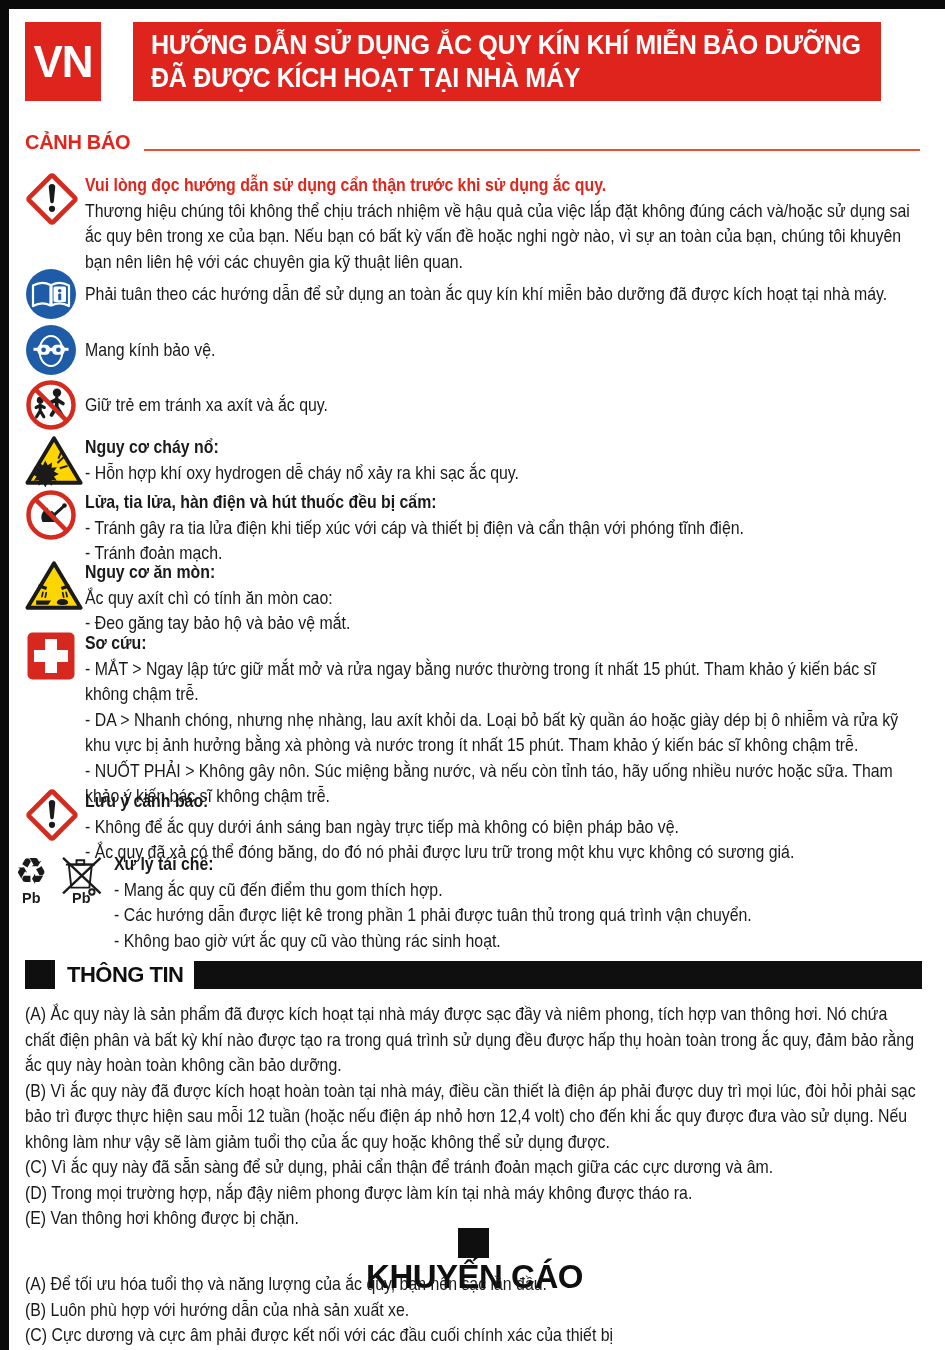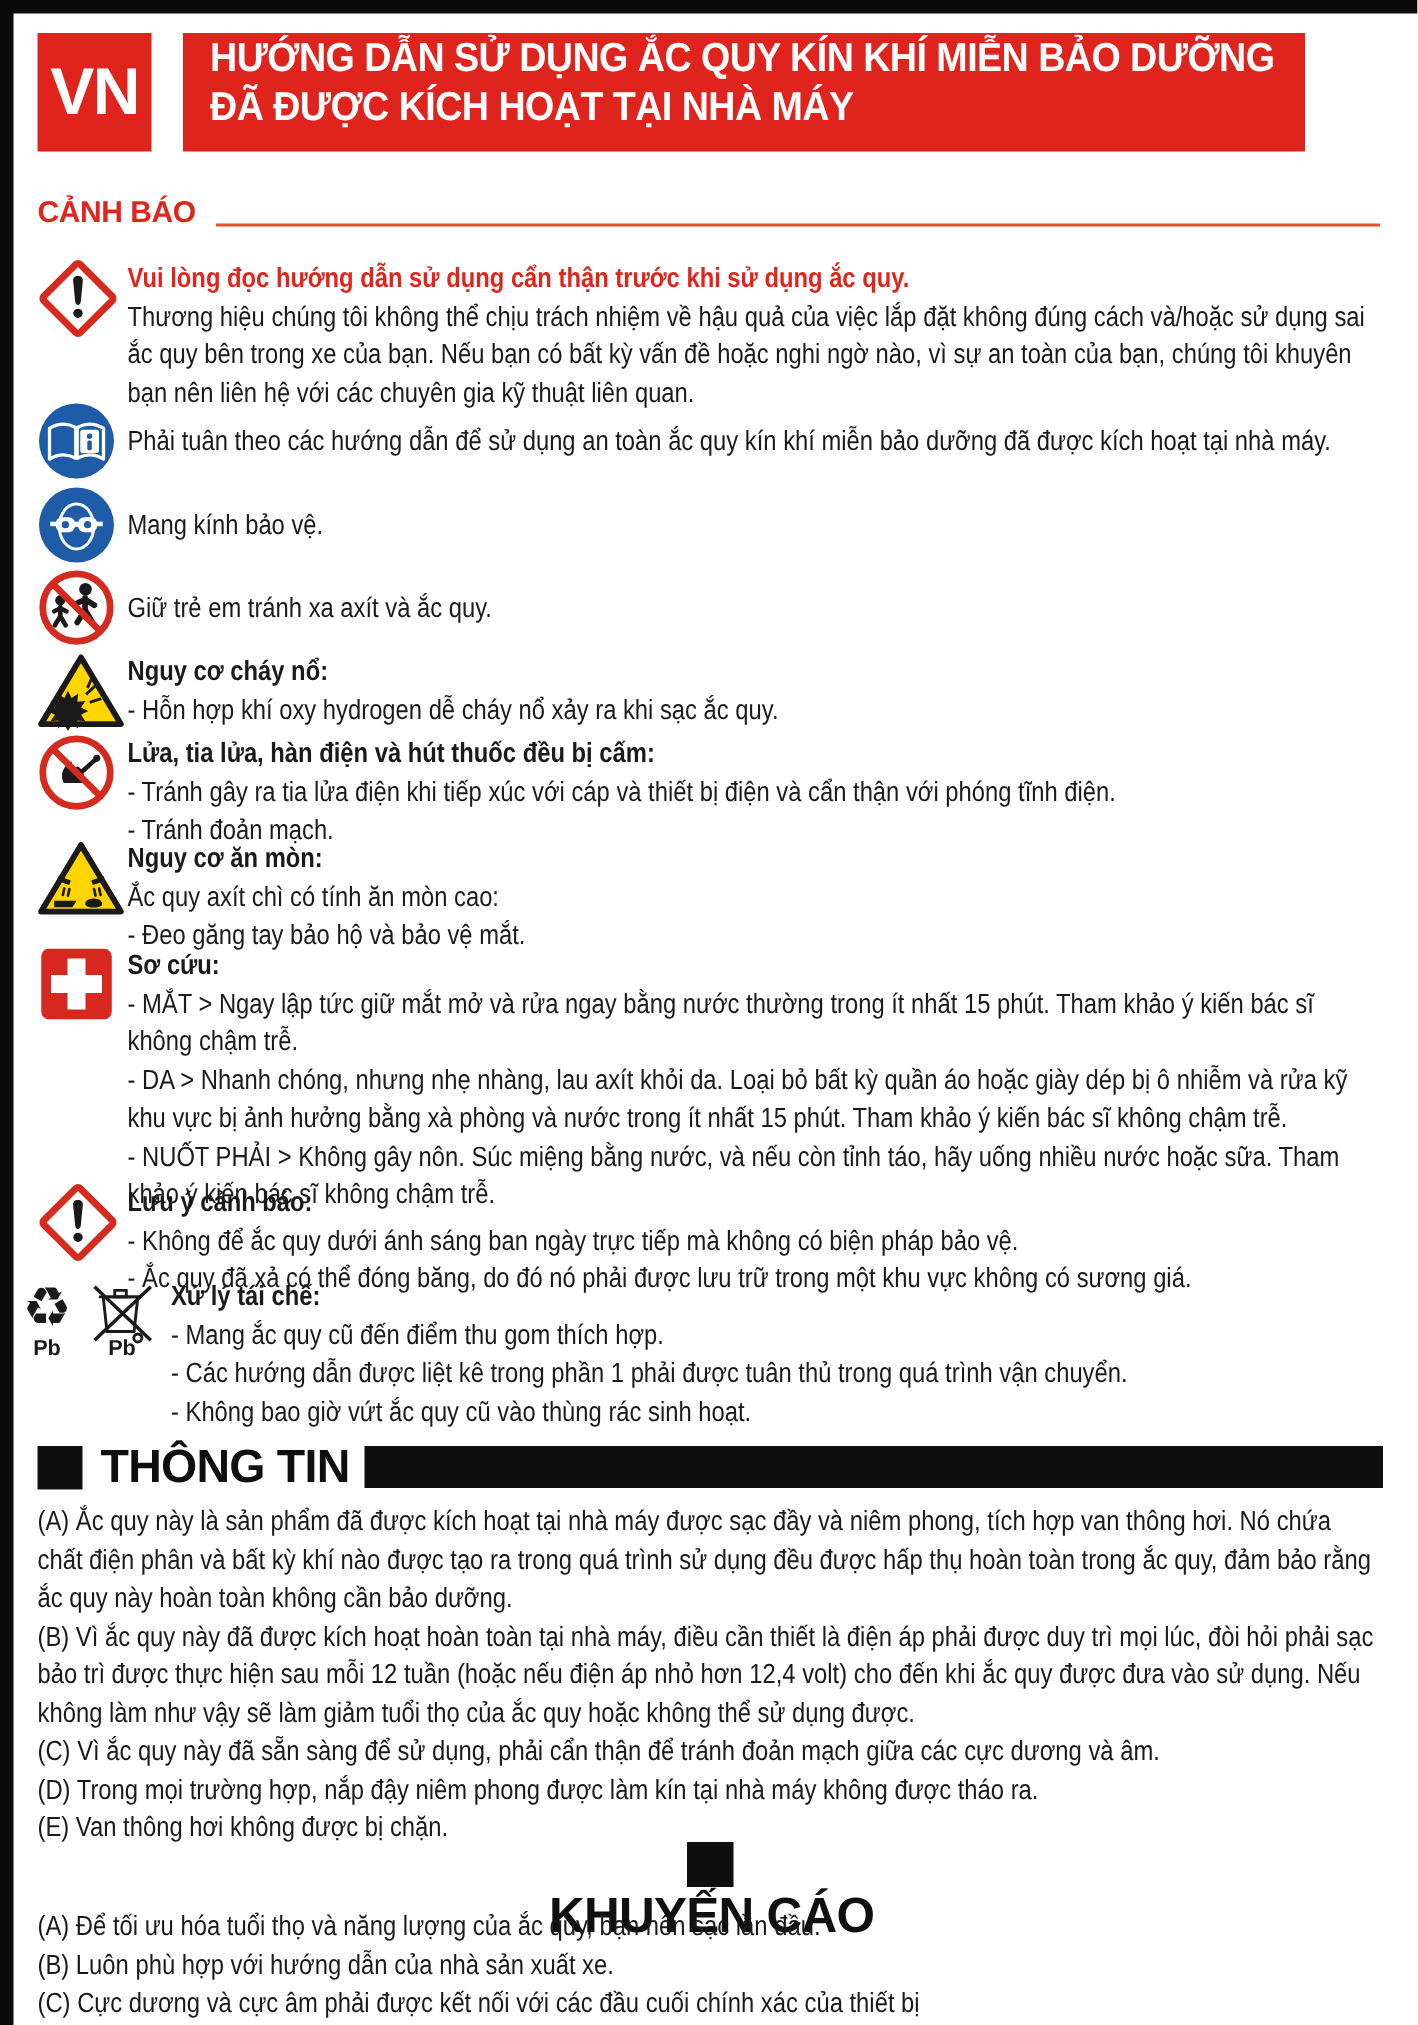--- a/index.html
+++ b/index.html
@@ -5,24 +5,24 @@
   html,body{margin:0;padding:0;}
   body{
     width:945px;height:1350px;position:relative;overflow:hidden;
     background:#fff;color:#1a1a1a;
     font-family:"Liberation Sans","DejaVu Sans",sans-serif;
   }
   .edge-top{position:absolute;left:0;top:0;width:945px;height:9px;background:#0a0a0a;}
   .edge-left{position:absolute;left:0;top:0;width:9px;height:1350px;background:#0a0a0a;}
 
   
-  .header{position:absolute;left:25px;top:22px;display:flex;gap:21px;}
+  .header{position:absolute;left:25px;top:22px;display:flex;gap:32px;}
   .vn-box{width:76px;height:79px;background:#df231d;color:#fff;display:flex;align-items:center;justify-content:center;
     font-size:44px;font-weight:bold;letter-spacing:-1px;}
-  .banner{width:748px;height:79px;background:#df231d;color:#fff;display:flex;flex-direction:column;padding-left:18px;box-sizing:border-box;}
+  .banner{width:748px;height:79px;background:#df231d;color:#fff;display:flex;flex-direction:column;justify-content:center;padding-left:18px;box-sizing:border-box;}
   .banner .line{font-size:27px;font-weight:bold;line-height:33px;letter-spacing:-0.4px;white-space:nowrap;
     transform:scaleX(0.93);transform-origin:0 50%;}
 
   
   .warn-heading{position:absolute;left:25px;top:131px;width:897px;display:flex;align-items:flex-end;}
   .warn-heading .txt{color:#e0261c;font-size:20px;font-weight:bold;letter-spacing:-0.3px;}
   .warn-heading .redline{flex:1;height:2px;background:#e65130;margin:0 2px 3px 14px;}
 
   
   #warning-items{position:absolute;left:0;top:0;width:945px;}
@@ -36,21 +36,21 @@
   .warn-title{font-weight:bold;}
   .warn-row.wide-icon{left:14px;}
   .warn-row.wide-icon .warn-icon{flex:0 0 100px;width:100px;}
 
   
   .section-header{position:absolute;left:25px;width:897px;display:flex;align-items:center;}
   .section-header .sq{width:30px;height:30px;background:#0f0f0f;flex:0 0 30px;}
   .section-header .stitle{font-weight:bold;color:#0f0f0f;margin:0 10px 0 12px;letter-spacing:-0.5px;white-space:nowrap;}
   .section-header .bar{flex:1;background:#0f0f0f;}
   #info-header{top:960px;}
-  #info-header .stitle{font-size:31px;}
+  #info-header .stitle{font-size:22px;}
   #info-header .sq{width:29px;height:29px;}
   #info-header .bar{height:28px;}
   #advice-header{top:1228px;flex-direction:column;}
   #advice-header .stitle{font-size:33px;}
   #advice-header .sq{width:31px;height:31px;}
   #advice-header .bar{height:30px;}
 
   .para-block{position:absolute;left:25px;width:1045px;transform:scaleX(0.858);transform-origin:0 0;
     font-size:18.5px;line-height:25.5px;}
   #info-paragraphs{top:1001px;}

